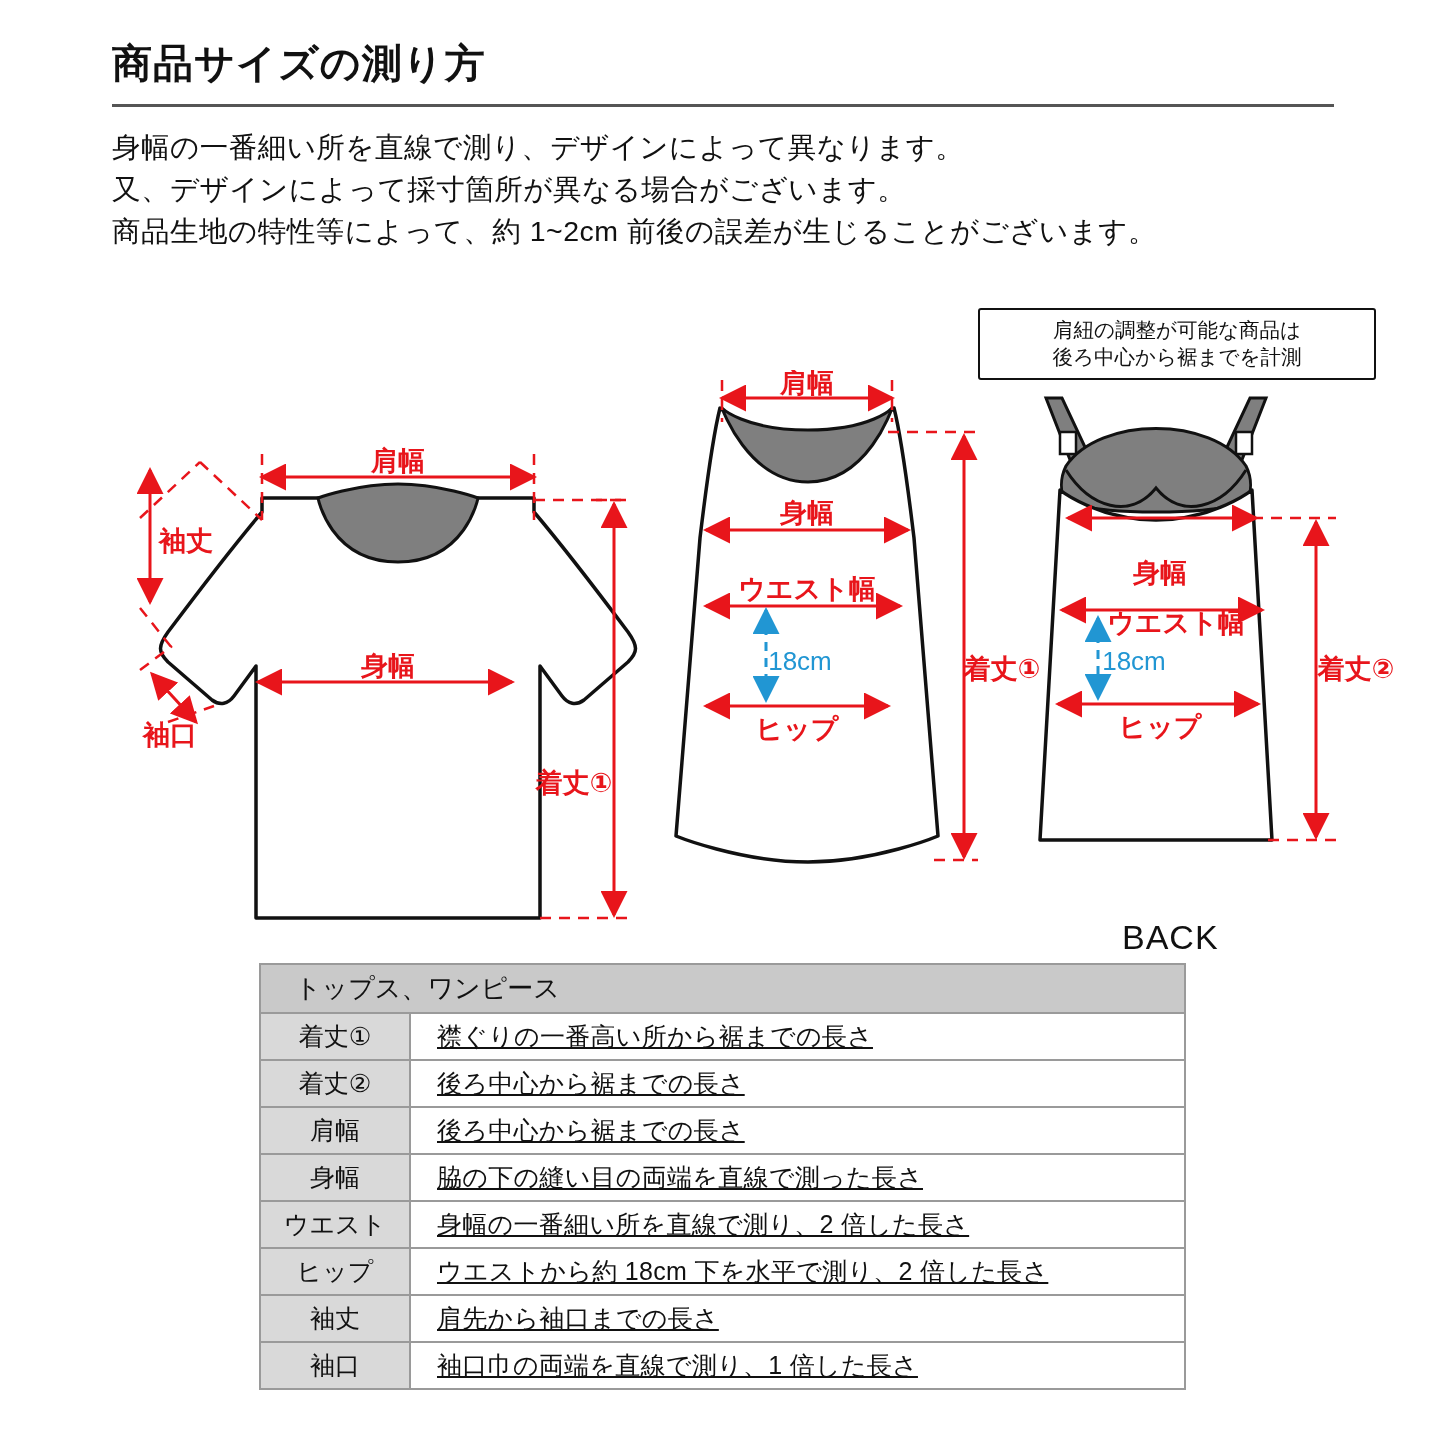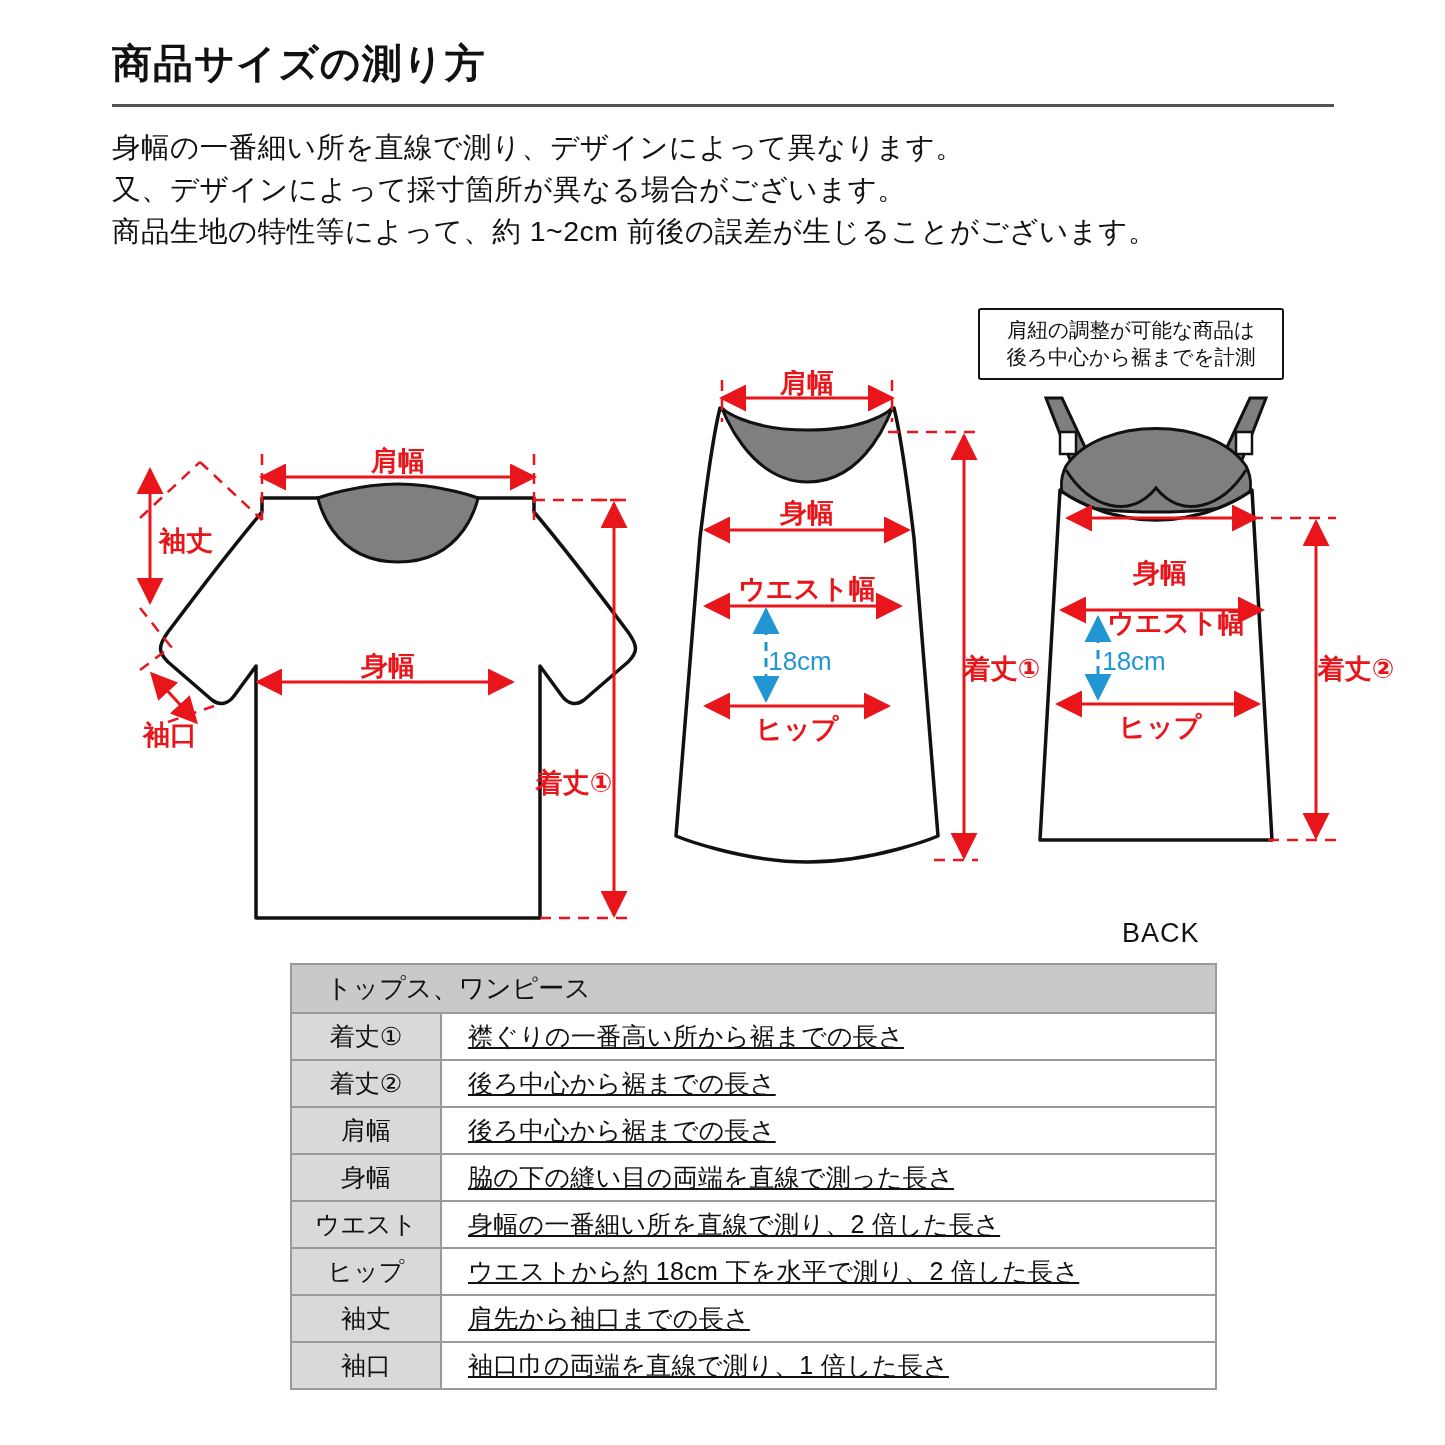--- a/index.html
+++ b/index.html
@@ -44,21 +44,21 @@
     line-height: 42px;
     color: #111;
     letter-spacing: 0.5px;
   }
   .intro div { white-space: nowrap; }
 
   .note-box {
     position: absolute;
     left: 978px;
     top: 308px;
-    width: 306px;
+    width: 398px;
     border: 2px solid #111;
     border-radius: 3px;
     padding: 6px 8px 8px 8px;
     font-size: 20.5px;
     line-height: 27px;
     background: #fff;
     text-align: center;
   }
 
   .figures {
@@ -67,33 +67,32 @@
     top: 370px;
     width: 1445px;
     height: 590px;
   }
   .figures svg { display: block; }
 
   .back-label {
     position: absolute;
     left: 1122px;
     top: 918px;
-    font-size: 27px;
+    font-size: 34px;
     color: #111;
     letter-spacing: 1px;
   }
 
   table.spec {
     position: absolute;
     left: 259px;
     top: 963px;
     width: 927px;
     border-collapse: collapse;
     font-size: 25px;
-    margin-left: 31px;
   }
   table.spec td {
     border: 2px solid #9a9a9a;
     padding: 6px 10px;
     vertical-align: middle;
     height: 39px;
   }
   table.spec tr.header td {
     background: #c9c9c9;
     font-size: 26px;

